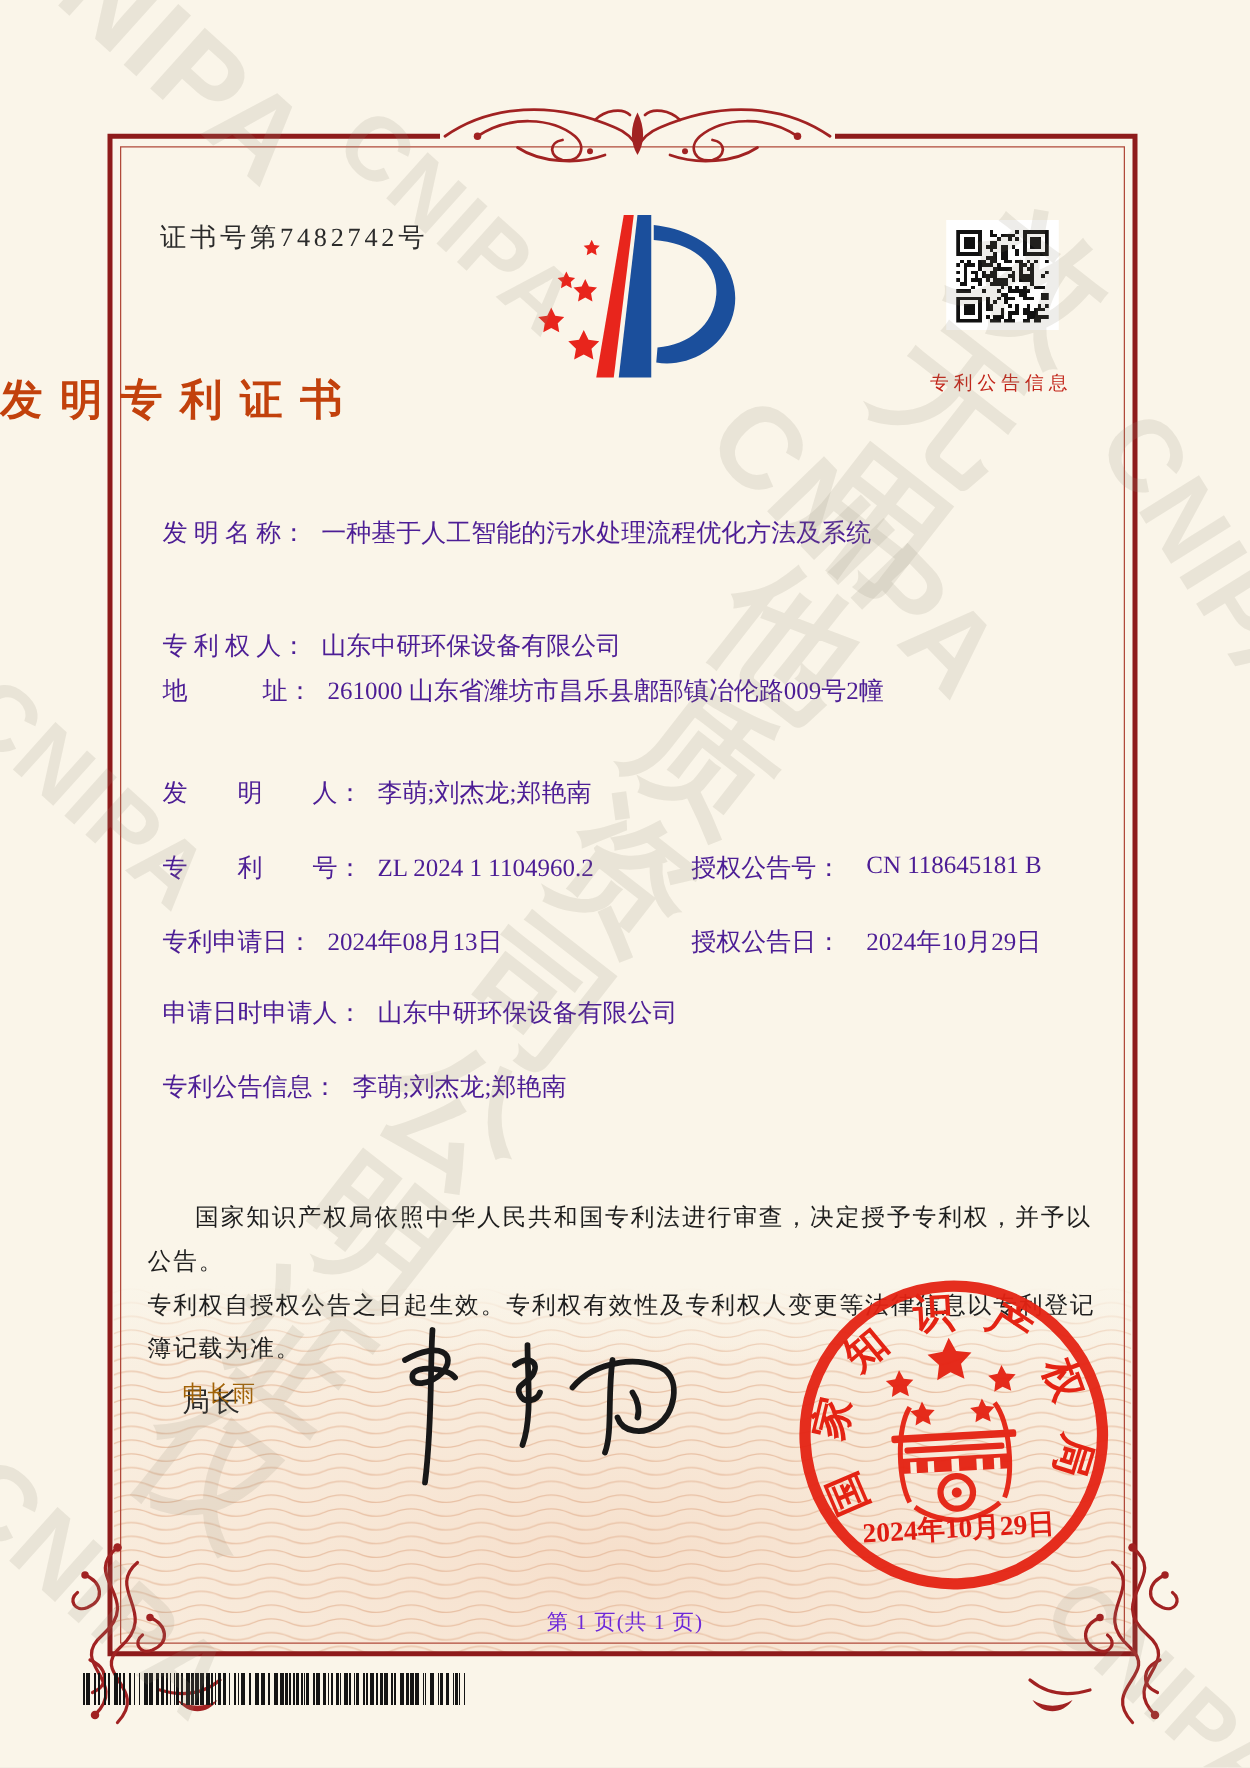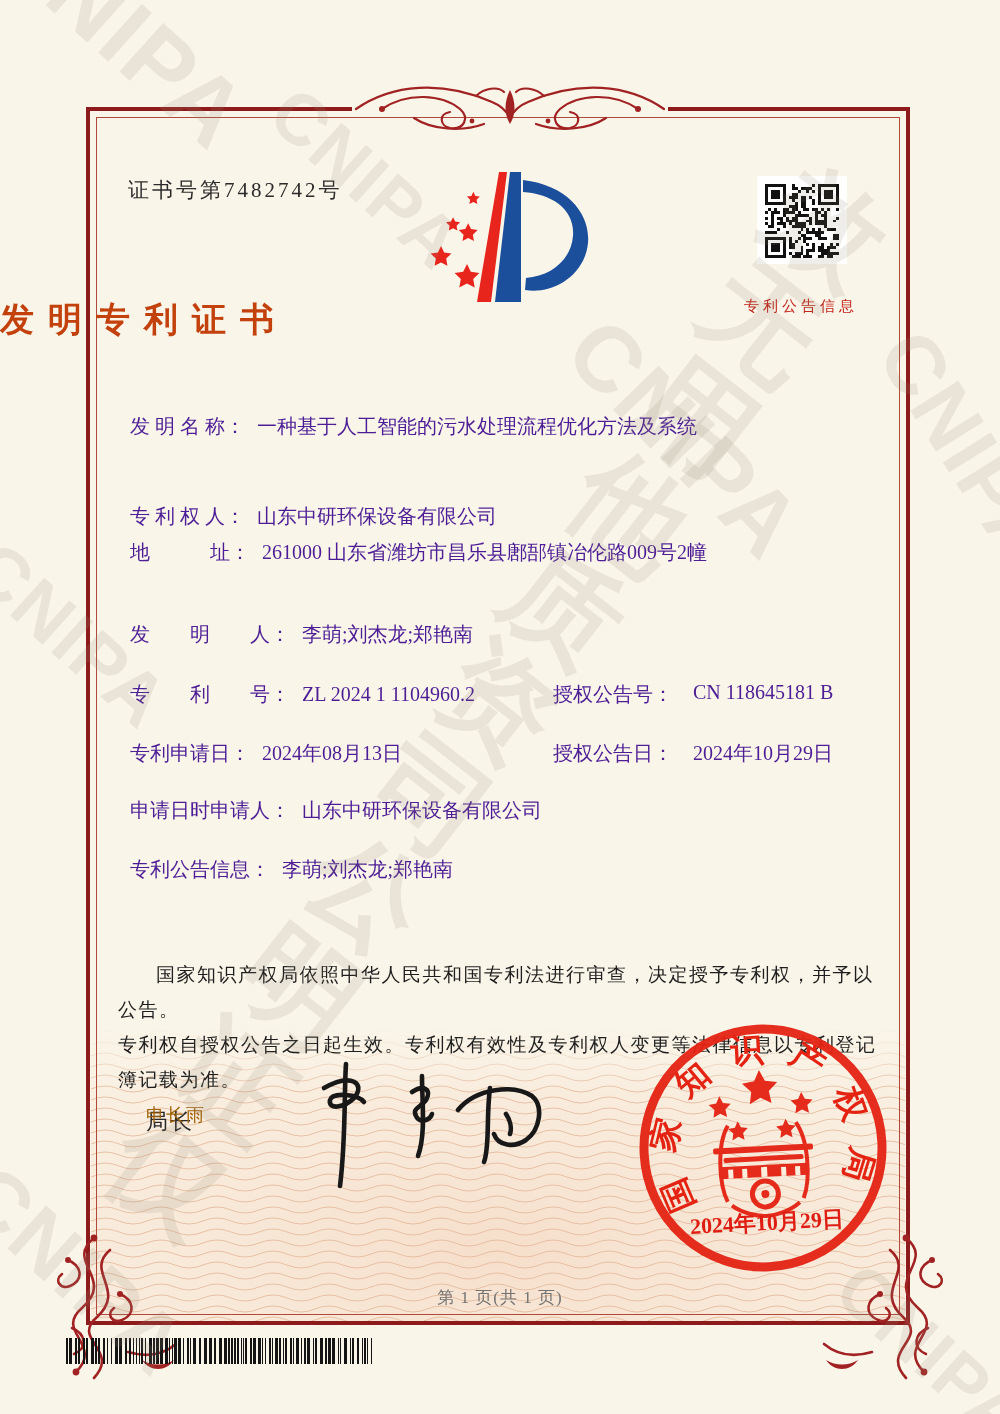--- a/index.html
+++ b/index.html
@@ -37,21 +37,21 @@
   
   .official-title{position:absolute;left:146px;top:1107px;font-size:22px;color:#2a2a2a;letter-spacing:2px;}
   .official-name{position:absolute;left:146px;top:1103px;font-size:18px;color:#a16207;letter-spacing:2px;}
   .signature{position:absolute;left:300px;top:1058px;width:250px;height:135px;}
 
   
   .seal{position:absolute;left:637px;top:1022px;width:252px;height:252px;transform:rotate(-3deg);}
 
   
   .page-footer{position:absolute;left:0;top:1286px;width:100%;text-align:center;
-    font-size:17px;color:#737373;letter-spacing:1px;}
+    font-size:17px;color:#6d28d9;letter-spacing:1px;}
   .barcode{position:absolute;left:66px;top:1338px;}
 
   
   .waveband{position:absolute;left:91px;top:1028px;width:814px;height:296px;pointer-events:none;}
 
   
   .wm-layer{position:absolute;inset:0;pointer-events:none;z-index:40;}
   .wm-cn{position:absolute;font-weight:700;color:rgba(138,126,108,0.14);
     font-family:"Liberation Serif","DejaVu Serif",serif;line-height:1;}
   .wm-brand{position:absolute;font-weight:700;color:rgba(150,140,122,0.16);

